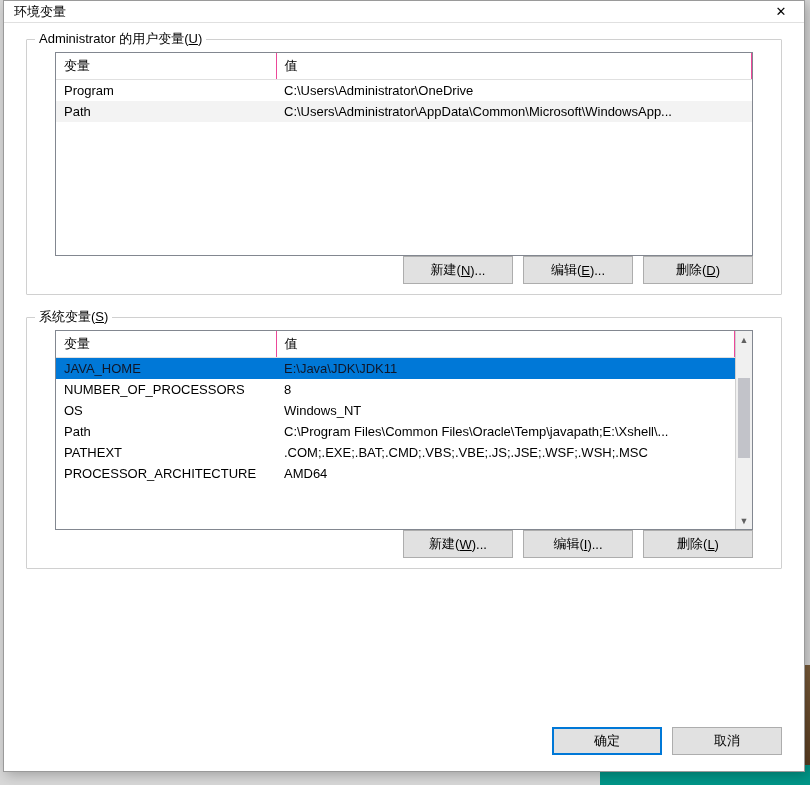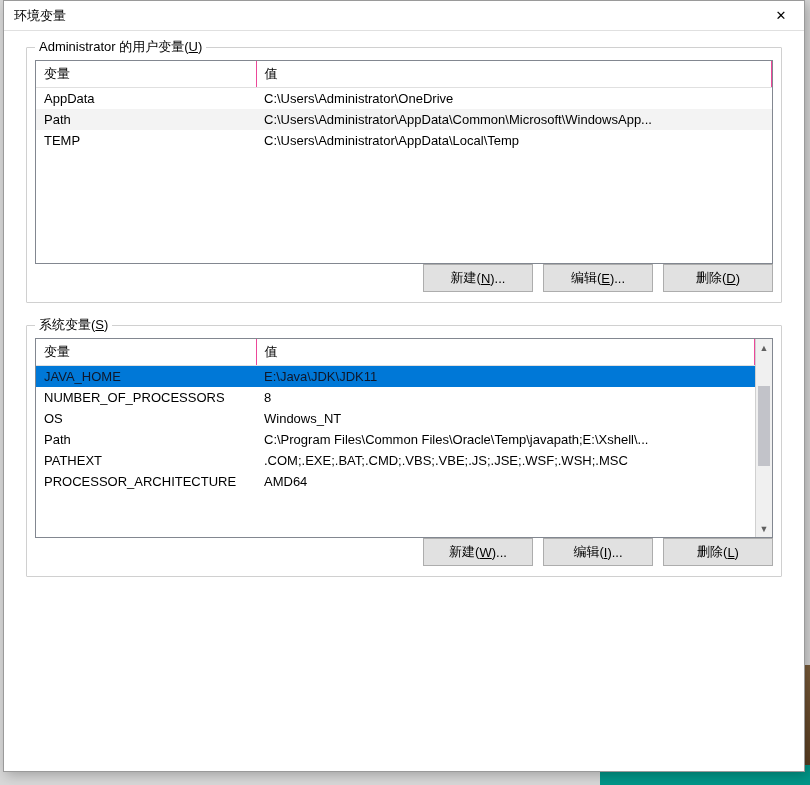--- a/index.html
+++ b/index.html
@@ -10,32 +10,32 @@
   .bg-bar-bottom { position:absolute; bottom:0; left:600px; right:0; height:20px; background:#009688; }
   .bg-block { position:absolute; bottom:20px; right:0; width:40px; height:100px; background:linear-gradient(#7a5c3a,#5a3e22); }
 
   .dialog {
     position: absolute; top: 0; left: 3px; width: 802px; height: 772px;
     background: #ffffff; border: 1px solid #9a9a9a;
     box-shadow: 3px 3px 12px rgba(0,0,0,.25);
     display: flex; flex-direction: column;
   }
   .titlebar {
-    height: 30px; display: flex; align-items: center; padding: 0 0 0 10px;
+    height: 22px; display: flex; align-items: center; padding: 0 0 0 10px;
     border-bottom: 1px solid #e0e0e0;
   }
   .titlebar-title { flex: 1; font-size: 13px; }
   .titlebar-close {
     width: 46px; height: 30px; display:flex; align-items:center; justify-content:center;
     cursor: pointer;
   }
 
   .body { flex:1; padding: 16px 22px 10px; display:flex; flex-direction:column; }
 
-  .group { border: 1px solid #d0d0d0; border-radius:1px; padding: 12px 8px 10px; position: relative; margin-bottom: 22px; }
+  .group { border: 1px solid #d0d0d0; border-radius:1px; padding: 12px 28px 10px; position: relative; margin-bottom: 22px; }
   .group-label { position:absolute; top:-10px; left:8px; background:#fff; padding:0 4px; font-size:13px; }
   .group-label .hk { text-decoration: underline; }
 
   .table-outer {
     border: 1px solid #828790; height: 204px; overflow-y:auto; overflow-x:hidden;
     background:#fff;
   }
   .table-outer.tall { height: 200px; }
 
   table.vars { width:100%; border-collapse: collapse; table-layout: fixed; }
@@ -100,30 +100,26 @@
               <col>
             </colgroup>
           <thead>
             <tr>
               <th>变量</th>
               <th>值</th>
             </tr>
           </thead>
           <tbody id="user-rows">
               <tr>
-                <td>AppData</td>
+                <td>Program</td>
                 <td>C:\Users\Administrator\OneDrive</td>
               </tr>
               <tr class="row-alt-sel">
                 <td>Path</td>
                 <td>C:\Users\Administrator\AppData\Common\Microsoft\WindowsApp...</td>
-              </tr>
-              <tr>
-                <td>TEMP</td>
-                <td>C:\Users\Administrator\AppData\Local\Temp</td>
               </tr>
             </tbody>
         </table>
       </div>
 
       <div class="button-row">
         <button class="btn">
           <span>新建(</span>
             <span class="hk">N</span>
             <span>)...</span>
@@ -210,13 +206,17 @@
         <button class="btn">
           <span>删除(</span>
             <span class="hk">L</span>
             <span>)</span>
         </button>
       </div>
     </div>
 
   </div>
 
+  <div class="footer-row">
+    <button class="btn default">确定</button>
+    <button class="btn">取消</button>
+  </div>
 </div>
 
 </body></html>

